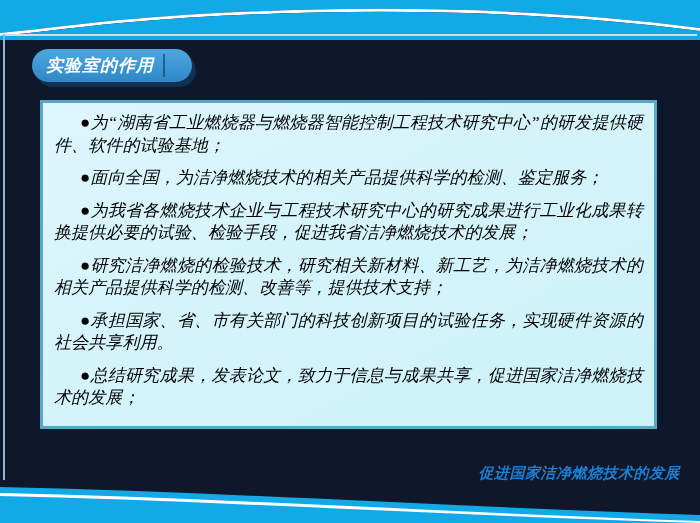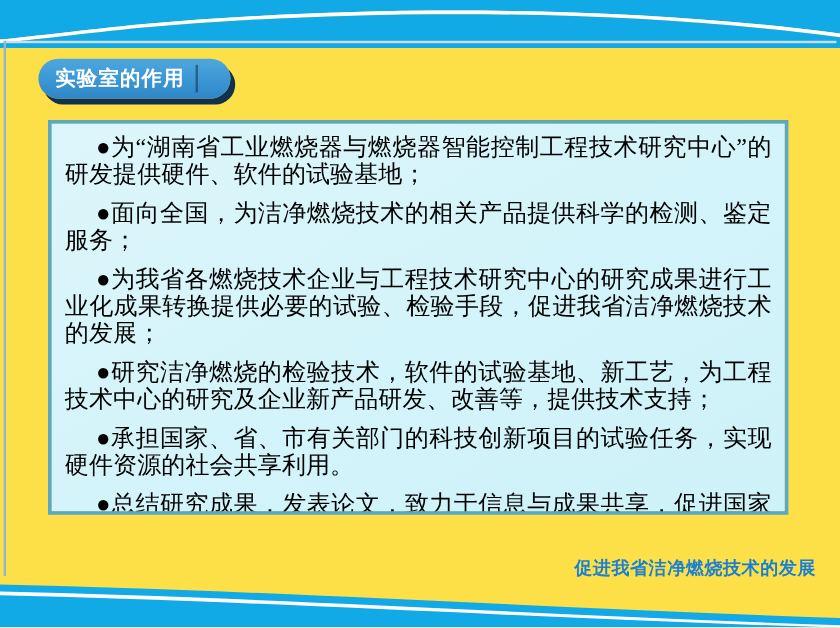--- a/index.html
+++ b/index.html
@@ -4,23 +4,24 @@
 <style>
   html, body {
     margin: 0;
     padding: 0;
     background: #ffffff;
   }
   #slide {
     position: relative;
     width: 700px;
     height: 523px;
-    background: #fde047;
+    background: #0f172a;
     overflow: hidden;
     font-family: "Liberation Serif", "DejaVu Serif", serif;
+    font-style: italic;
   }
 
   
   .wave-top, .wave-bottom {
     position: absolute;
     left: 0;
     width: 700px;
     pointer-events: none;
   }
   .wave-top   { top: 0;     height: 40px; }
@@ -90,21 +91,21 @@
     padding: 9px 11px 0 11px;
     overflow: hidden;
   }
   .bullet-list {
     margin: 0;
     padding: 0;
     list-style: none;
   }
   .bullet-item {
     color: #000000;
-    font-size: 20px;
+    font-size: 17px;
     line-height: 22.5px;
     text-indent: 26px;
     margin: 0 0 10px 0;
     text-align: justify;
     letter-spacing: 0.1px;
     font-family: "Liberation Serif", "DejaVu Serif", serif;
   }
   .bullet-item:last-child { margin-bottom: 0; }
 
   
@@ -137,27 +138,27 @@
 
   <div class="title-badge">
     <span class="title-text">实验室的作用</span>
   </div>
 
   <div class="content-box">
     <ul class="bullet-list">
       <li class="bullet-item">●为“湖南省工业燃烧器与燃烧器智能控制工程技术研究中心”的研发提供硬件、软件的试验基地；</li>
       <li class="bullet-item">●面向全国，为洁净燃烧技术的相关产品提供科学的检测、鉴定服务；</li>
       <li class="bullet-item">●为我省各燃烧技术企业与工程技术研究中心的研究成果进行工业化成果转换提供必要的试验、检验手段，促进我省洁净燃烧技术的发展；</li>
-      <li class="bullet-item">●研究洁净燃烧的检验技术，软件的试验基地、新工艺，为工程技术中心的研究及企业新产品研发、改善等，提供技术支持；</li>
+      <li class="bullet-item">●研究洁净燃烧的检验技术，研究相关新材料、新工艺，为洁净燃烧技术的相关产品提供科学的检测、改善等，提供技术支持；</li>
       <li class="bullet-item">●承担国家、省、市有关部门的科技创新项目的试验任务，实现硬件资源的社会共享利用。</li>
       <li class="bullet-item">●总结研究成果，发表论文，致力于信息与成果共享，促进国家洁净燃烧技术的发展；</li>
     </ul>
   </div>
 
-  <div class="footer-company">促进我省洁净燃烧技术的发展</div>
+  <div class="footer-company">促进国家洁净燃烧技术的发展</div>
 
   <svg class="wave-bottom" viewBox="0 0 700 42" preserveAspectRatio="none">
     <path d="M0,6 C200,10 460,26 700,34 L700,42 L0,42 Z" fill="#12aae6"></path>
     <path d="M0,12 C200,16 460,32 700,40 L700,42 L0,42 Z" fill="#ffffff"></path>
     <path d="M0,15 C200,19 460,35 700,42 L700,42 L0,42 Z" fill="#12aae6"></path>
   </svg>
 
 </div>
 
 </body></html>

